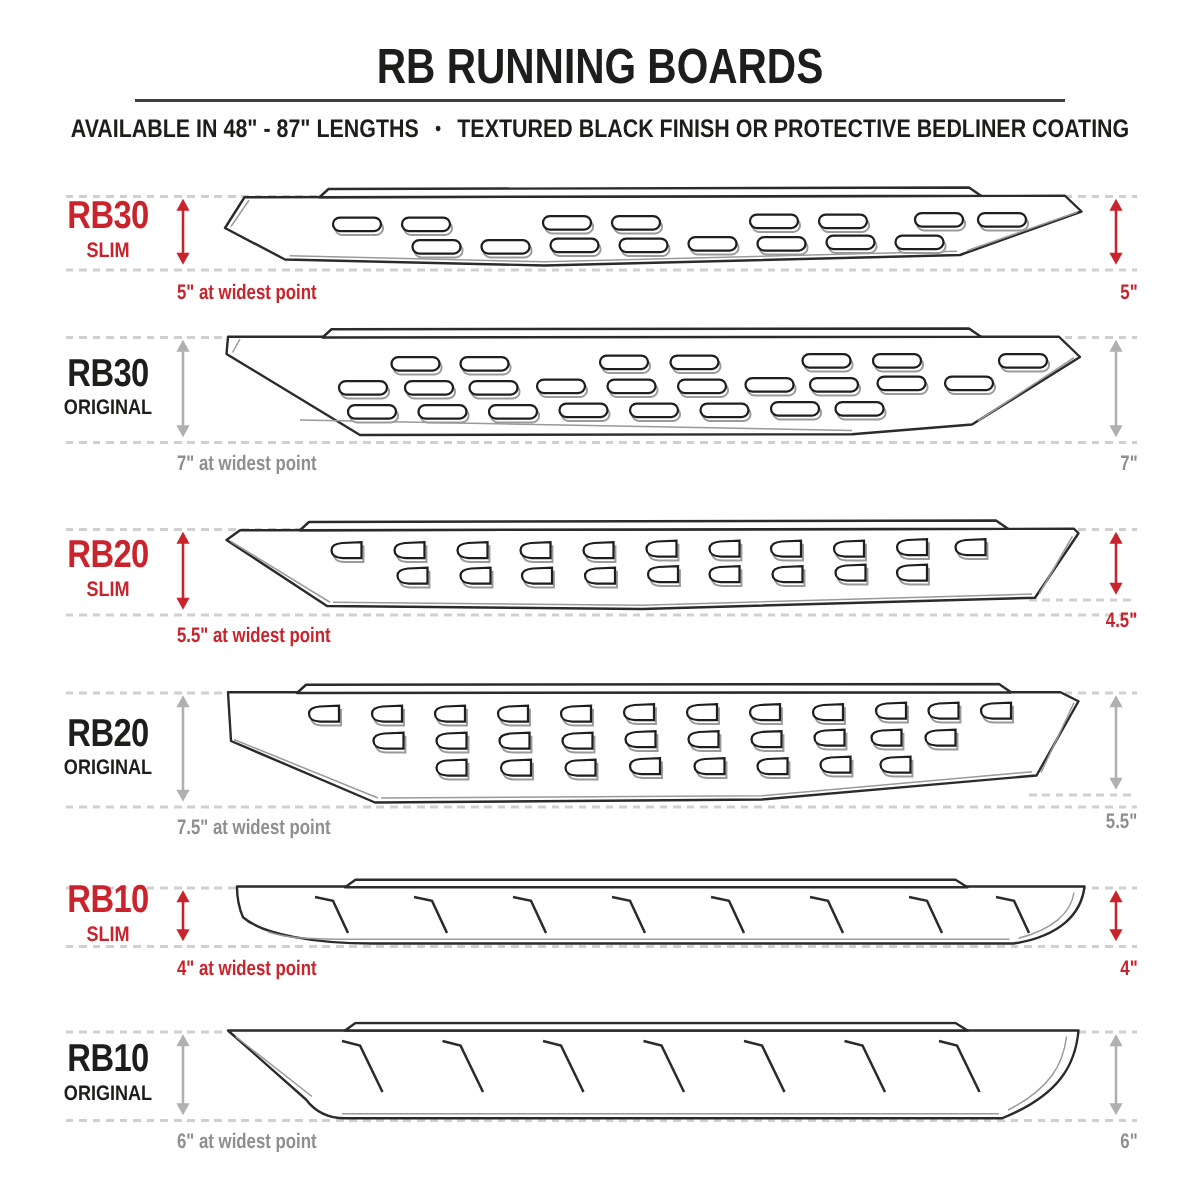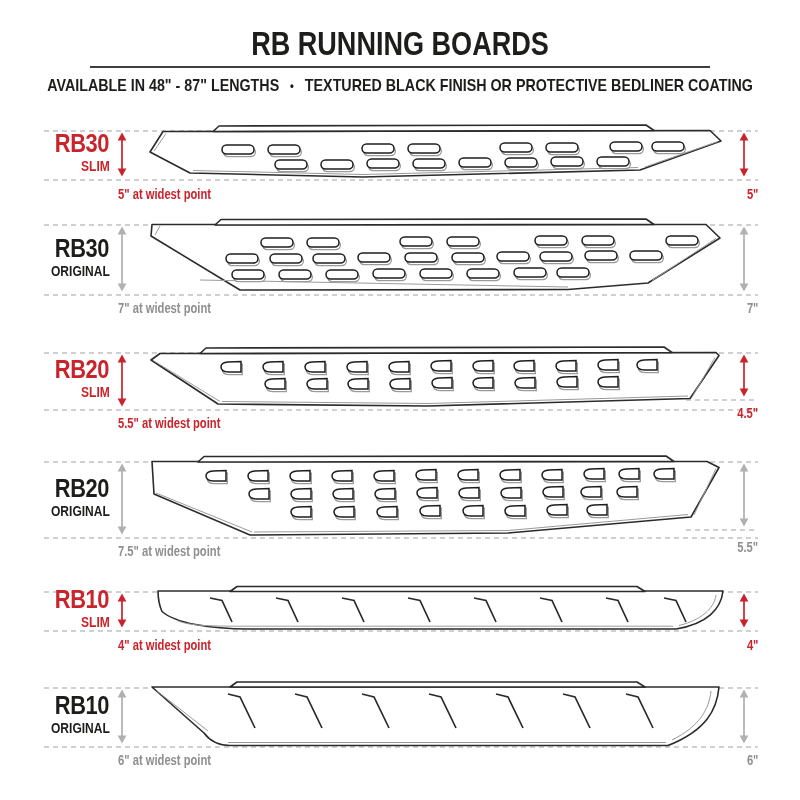--- a/index.html
+++ b/index.html
@@ -8,21 +8,21 @@
   .title{position:absolute;top:27px;left:0;width:800px;text-align:center;
          font-size:33px;font-weight:bold;line-height:1;transform:scaleX(.82);letter-spacing:0;}
   .rule{position:absolute;top:66px;left:90px;width:620px;height:0;border-top:2px solid #3f3f3f;}
   .subtitle{position:absolute;top:76px;left:0;width:800px;display:flex;justify-content:center;
             align-items:center;gap:13px;font-size:17px;font-weight:bold;line-height:1.2;
             transform:scaleX(.84);white-space:nowrap;}
   .subtitle .dot{font-size:13px;}
   .dash{position:absolute;left:44px;width:714px;height:1.6px;
         background:repeating-linear-gradient(to right,#d0d0d0 0 5px,transparent 5px 9px);}
   .dash.short{left:686px;width:72px;}
-  .label{position:absolute;left:28px;width:88px;text-align:right;line-height:1;}
+  .label{position:absolute;left:28px;width:88px;text-align:center;line-height:1;}
   .label .model{font-size:26px;font-weight:bold;transform:scaleX(.84);letter-spacing:-.5px;}
   .label .variant{font-size:14px;font-weight:bold;margin-top:3px;transform:scaleX(.86);}
   .red{color:#c9232b;}
   .dark{color:#1d1d1b;}
   .note{position:absolute;left:118px;font-size:14px;font-weight:bold;white-space:nowrap;
         transform:scaleX(.8);transform-origin:left top;}
   .val{position:absolute;right:42px;font-size:14px;font-weight:bold;white-space:nowrap;
        transform:scaleX(.8);transform-origin:right top;}
   .gray{color:#8f8f8f;}
   .arrow{position:absolute;}

